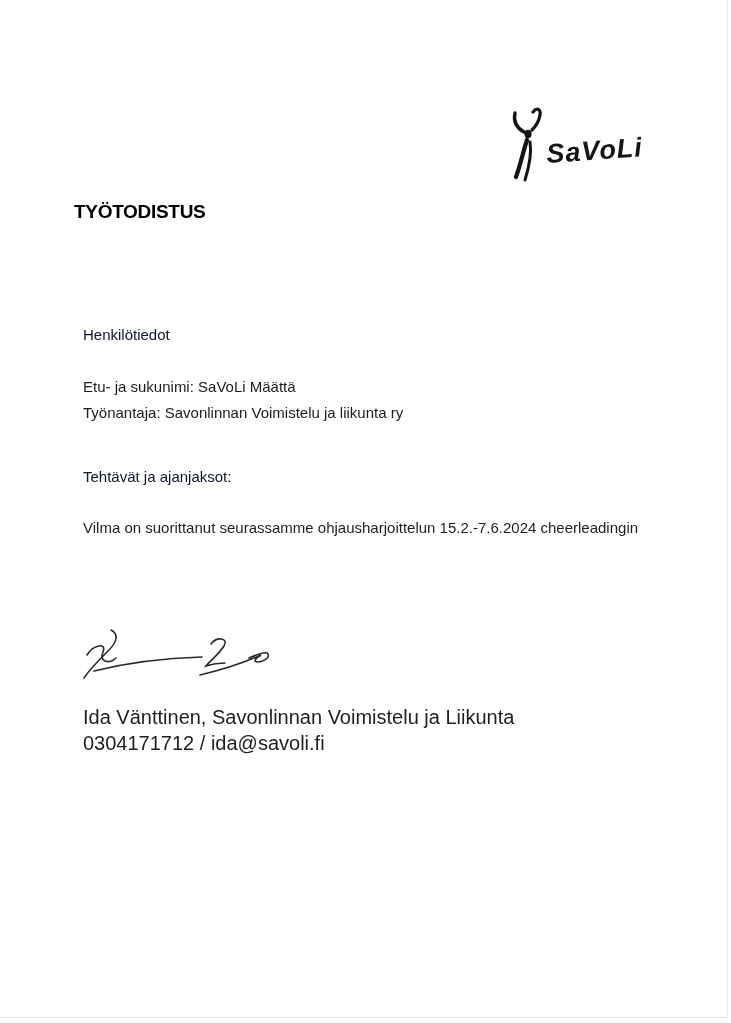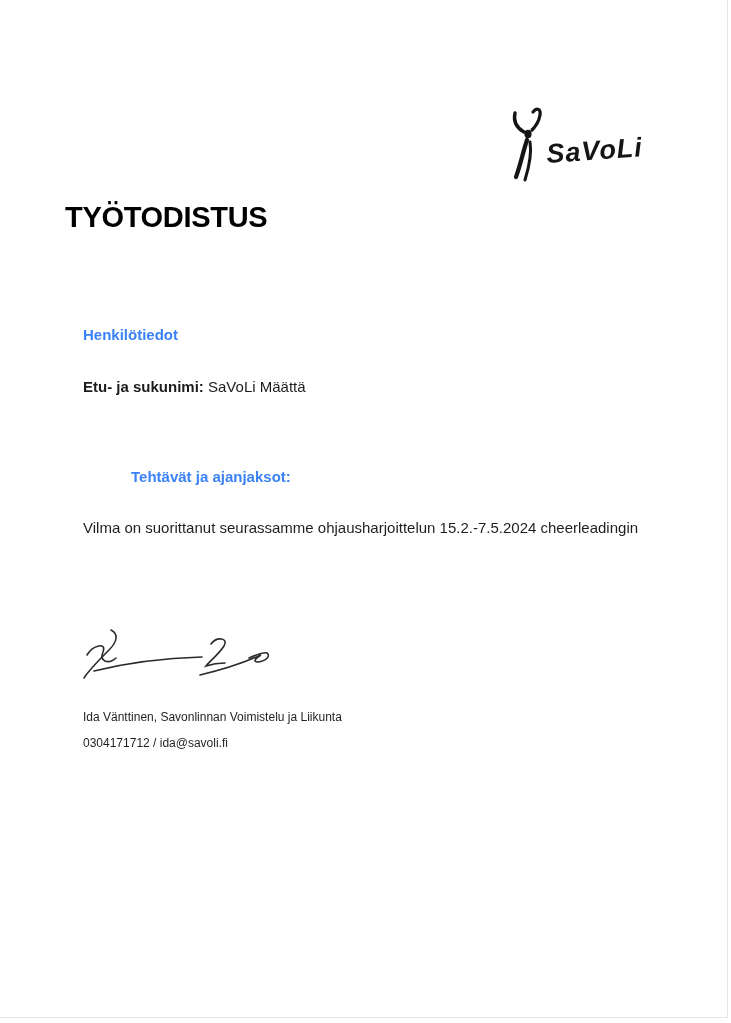--- a/index.html
+++ b/index.html
@@ -26,64 +26,64 @@
   }
   .logo {
     position: absolute;
     left: 503px;
     top: 104px;
     width: 138px;
     height: 80px;
   }
   .doc-title {
     position: absolute;
-    left: 65px;
+    left: 74px;
     top: 201px;
-    font-size: 29px;
+    font-size: 19px;
     font-weight: bold;
     color: #000000;
     letter-spacing: -0.3px;
   }
   .section-heading {
     position: absolute;
     left: 83px;
     font-size: 15px;
-    font-weight: bold;
-    color: #3b82f6;
+    font-weight: normal;
+    color: #0f172a;
   }
   .heading-personal { top: 326px; }
-  .heading-tasks   { top: 468px; margin-left: 48px; }
+  .heading-tasks   { top: 468px; }
   .fields {
     position: absolute;
     left: 83px;
     top: 374px;
     font-size: 15px;
     line-height: 26px;
   }
-  .field-row .label { font-weight: bold; }
+  .field-row .label { font-weight: normal; }
   .body-text {
     position: absolute;
     left: 83px;
     top: 514px;
     font-size: 15px;
     line-height: 28px;
     color: #1f1f1f;
   }
   .signature {
     position: absolute;
     left: 80px;
     top: 624px;
     width: 195px;
     height: 60px;
   }
   .signoff {
     position: absolute;
     left: 83px;
     top: 704px;
-    font-size: 12px;
+    font-size: 20px;
     line-height: 26px;
     color: #1f1f1f;
   }
   svg { display: block; }
 </style>
 </head>
 <body>
 
 <div class="page">
 
@@ -107,26 +107,30 @@
 
   <div class="doc-title">TYÖTODISTUS</div>
 
   <div class="section-heading heading-personal">Henkilötiedot</div>
 
   <div class="fields">
     <div class="field-row">
       <span class="label">Etu- ja sukunimi:</span>
       <span class="value">SaVoLi Määttä</span>
     </div>
+    <div class="field-row">
+      <span class="label">Työnantaja:</span>
+      <span class="value">Savonlinnan Voimistelu ja liikunta ry</span>
+    </div>
   </div>
 
   <div class="section-heading heading-tasks">Tehtävät ja ajanjaksot:</div>
 
   <div class="body-text">
-    <div>Vilma on suorittanut seurassamme ohjausharjoittelun 15.2.-7.5.2024 cheerleadingin</div>
+    <div>Vilma on suorittanut seurassamme ohjausharjoittelun 15.2.-7.6.2024 cheerleadingin</div>
   </div>
 
   <div class="signature">
     <svg width="195" height="60" viewBox="0 0 195 60">
       <g stroke="#2a2a2a" stroke-width="1.6" fill="none" stroke-linecap="round">
         <path d="M31,6 C39,10 37,18 29,26 C19,36 9,46 4,54"></path>
         <path d="M7,31 C13,21 27,18 23,28 C19,37 28,41 36,34"></path>
         <path d="M14,47 C50,38 88,34 122,33"></path>
         <path d="M131,20 C137,12 149,14 144,22 C139,30 130,37 126,42 C132,40 139,39 145,39"></path>
         <path d="M120,51 C150,44 170,36 181,31 C176,34 172,38 178,38 C186,37 191,32 187,29 C184,28 176,31 169,34"></path>

